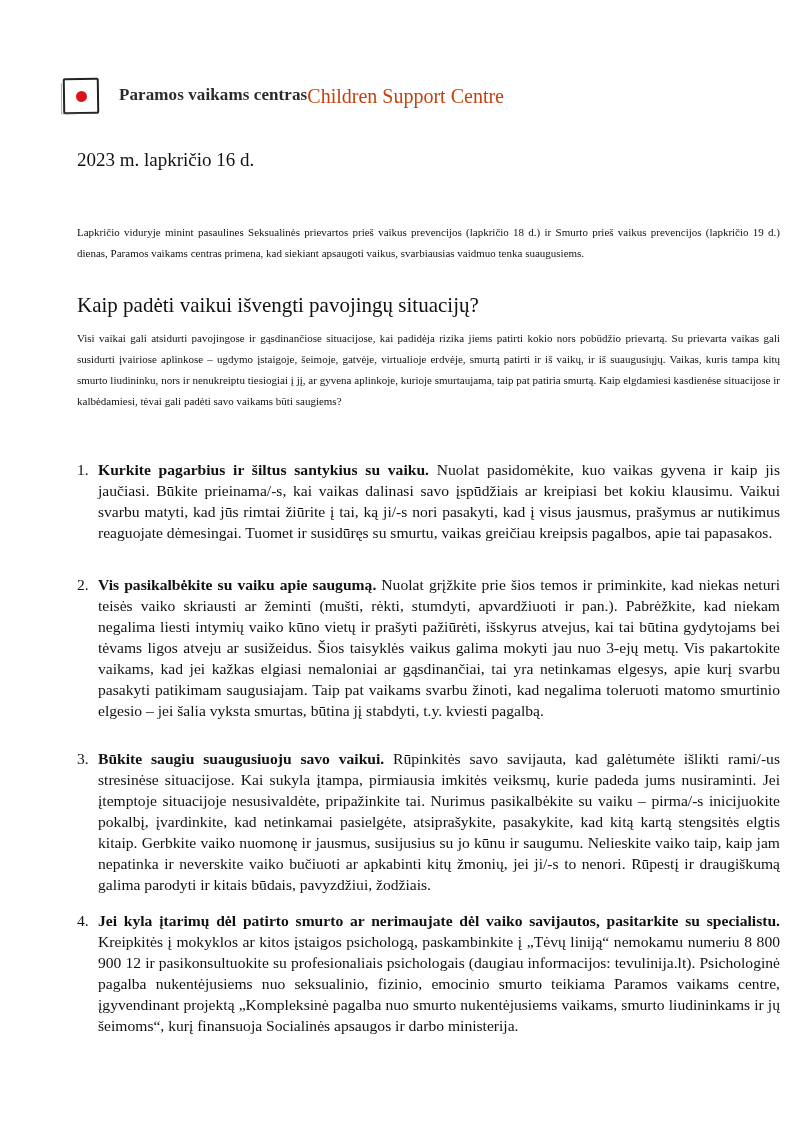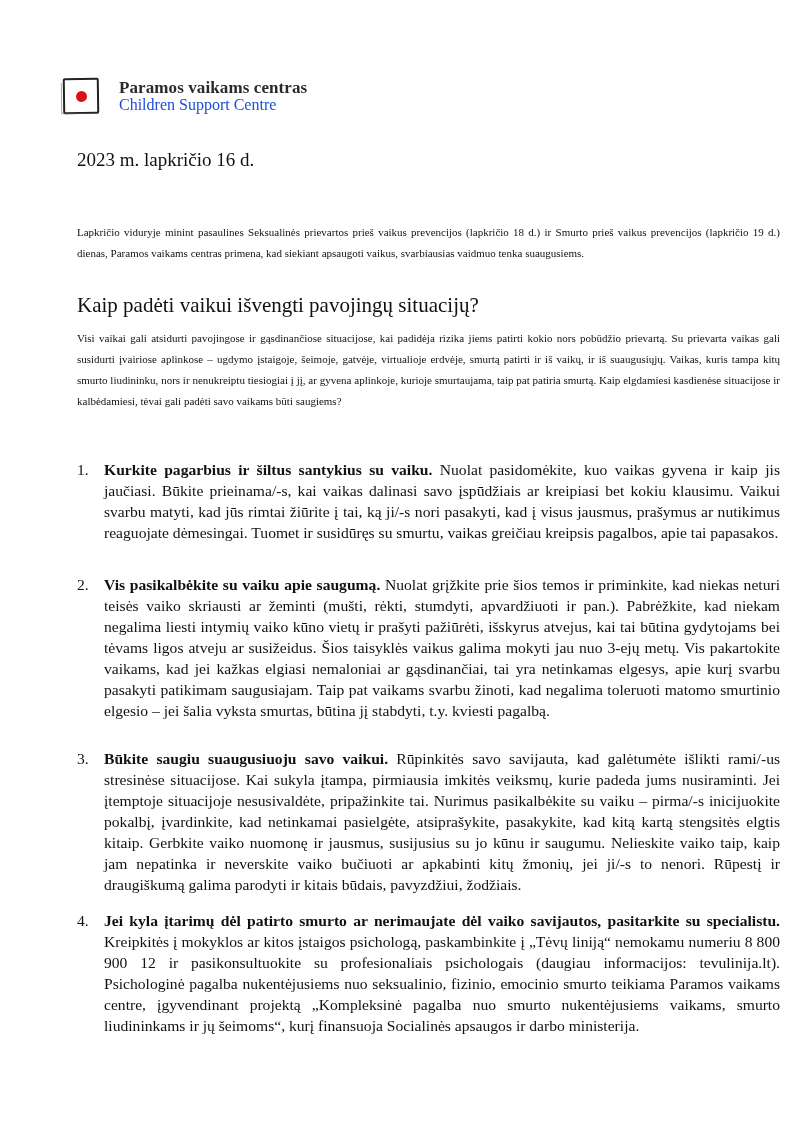--- a/index.html
+++ b/index.html
@@ -55,34 +55,33 @@
       position: absolute;
       left: 10.5px;
       top: 10.5px;
       width: 11px;
       height: 11px;
       border-radius: 50%;
       background: #d7141a;
     }
     .logo-text {
       display: flex;
-      flex-direction: column;
       line-height: 1.05;
     }
     .logo-line1 {
       font-family: "Liberation Serif", "DejaVu Serif", serif;
       font-weight: bold;
       font-size: 17px;
       color: #2a2a2a;
       letter-spacing: 0.1px;
     }
     .logo-line2 {
       font-family: "Liberation Serif", "DejaVu Serif", serif;
-      font-size: 16px;
-      color: #1d4ed8;
+      font-size: 20px;
+      color: #c2410c;
     }
 
     .content {
       position: absolute;
       left: 77px;
       width: 703px;
       font-size: 11px;
       line-height: 21px;
     }
     .date {
@@ -130,21 +129,21 @@
       left: 0;
       width: 703px;
     }
     .list-num {
       position: absolute;
       left: 0;
       top: 0;
       width: 24px;
     }
     .list-body {
-      margin-left: 27px;
+      margin-left: 21px;
       text-align: justify;
     }
     .list-body b {
       font-weight: bold;
     }
   </style>
 </head>
 <body>
 
 <div class="page">

